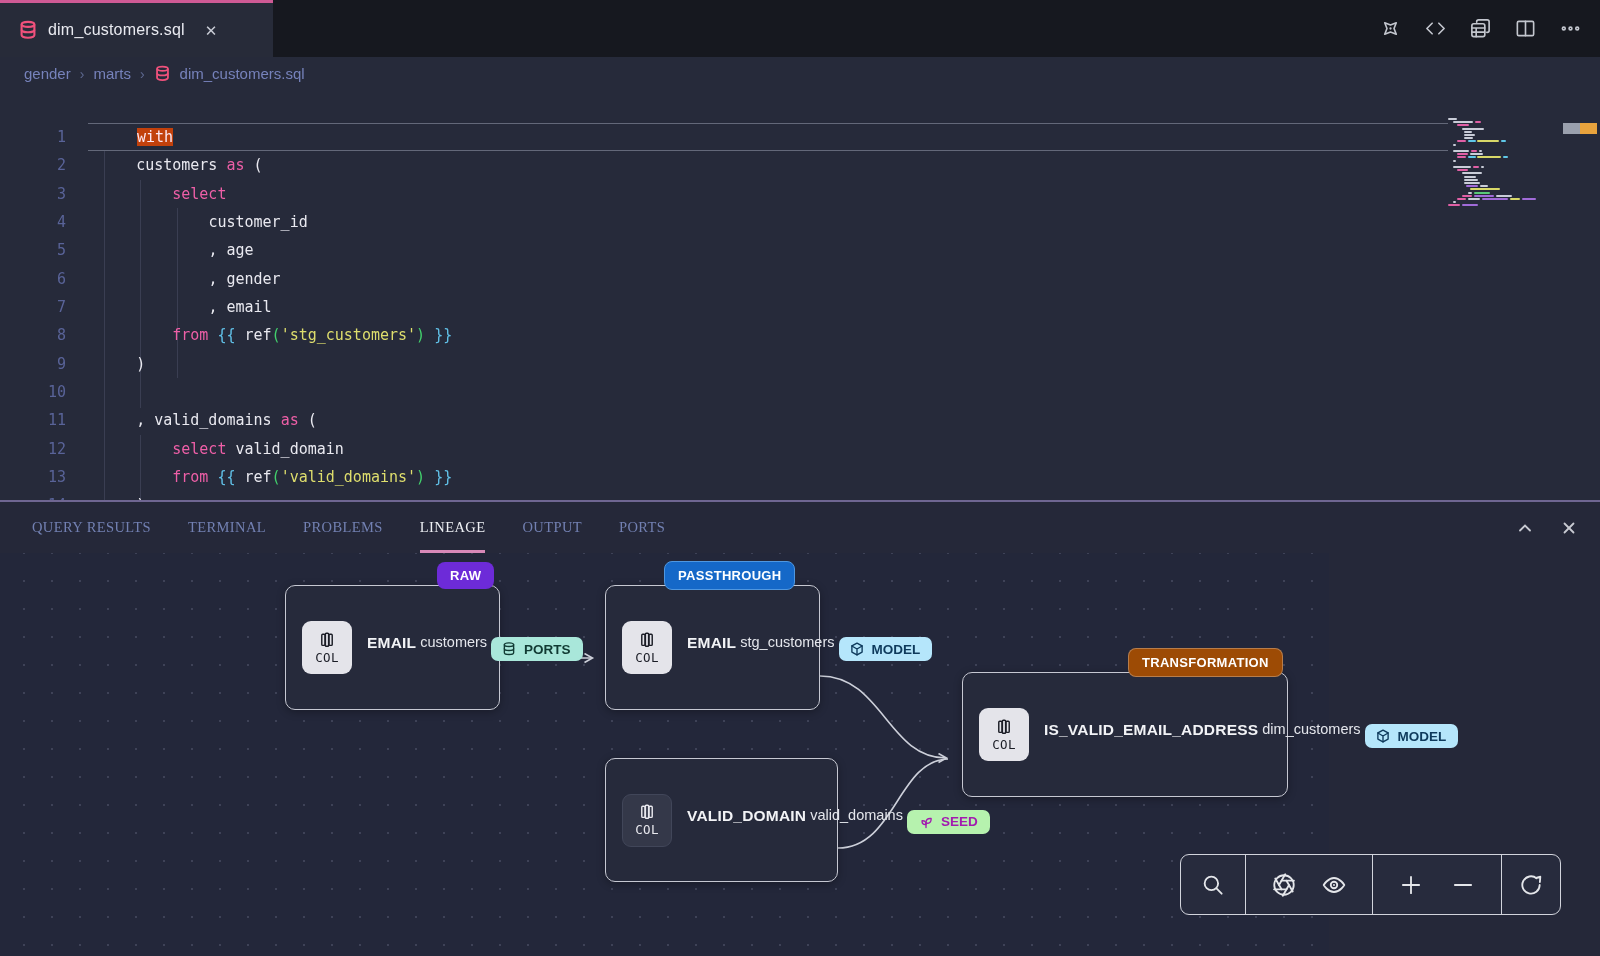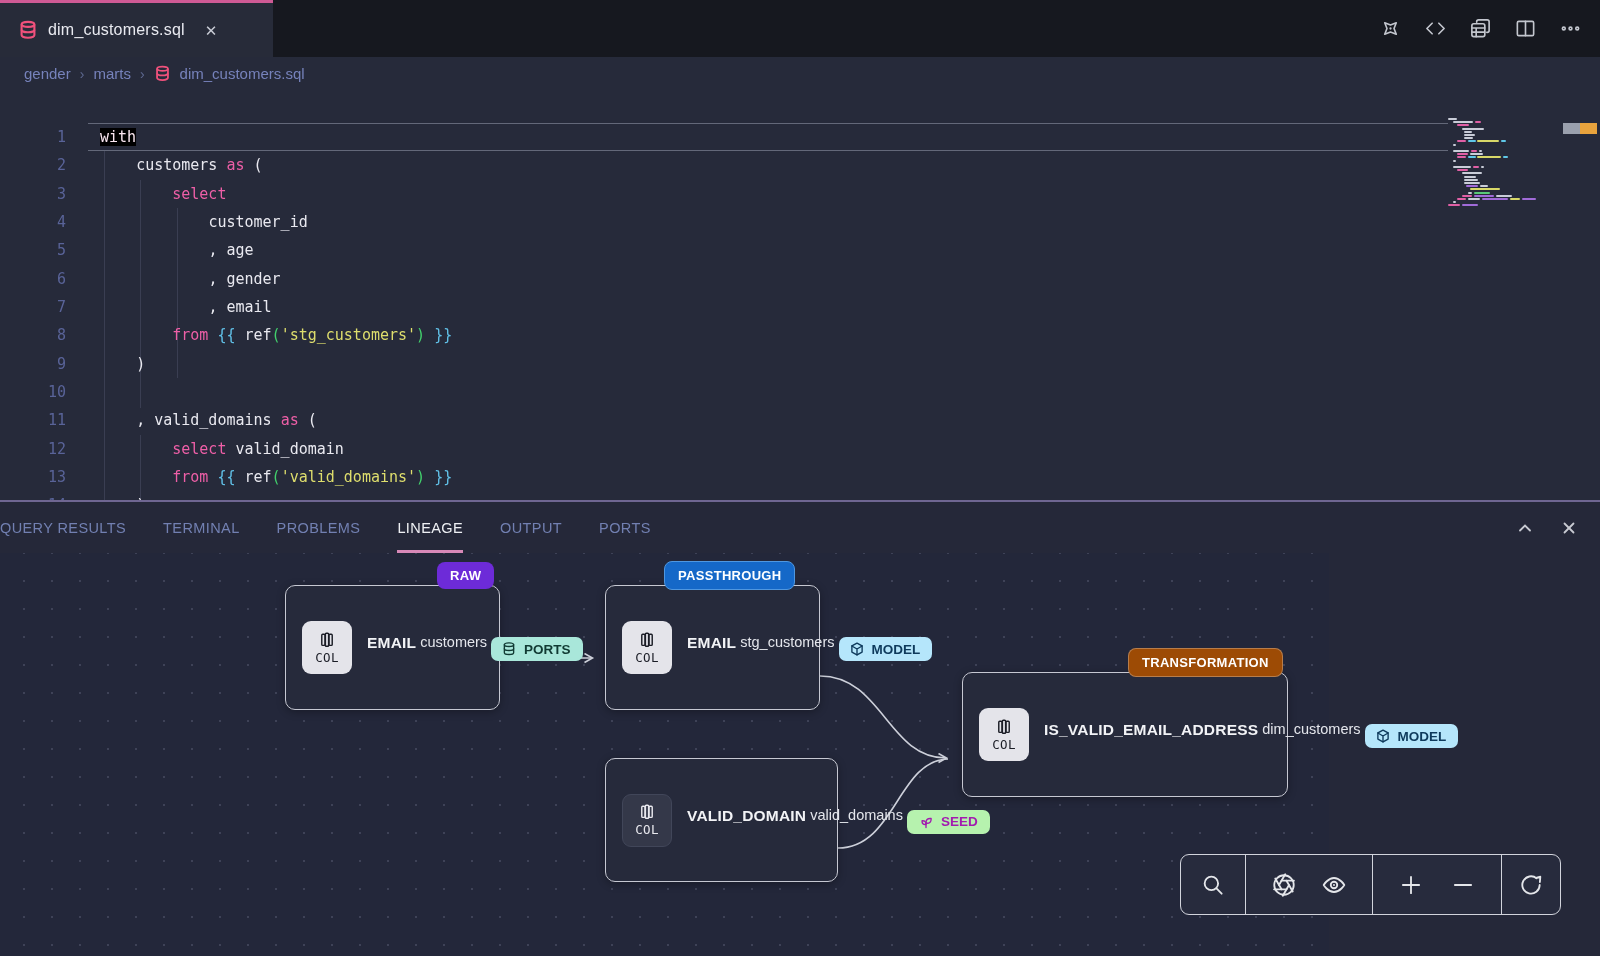--- a/index.html
+++ b/index.html
@@ -29,33 +29,33 @@
                   border-top:1px solid rgba(175,180,200,.45); border-bottom:1px solid rgba(175,180,200,.45); }
   .iguide { position:absolute; width:1px; background:#3a3e52; }
   .gutter { position:absolute; left:0; top:33px; width:66px; text-align:right;
             font-family:"DejaVu Sans Mono", monospace; font-size:15px; color:#596398; }
   .gutter div { height:28.33px; line-height:28.33px; }
   .codecol { position:absolute; left:100px; top:33px; font-family:"DejaVu Sans Mono", monospace;
              font-size:15px; white-space:pre; }
   .codecol .row { height:28.33px; line-height:28.33px; }
   .tk-kw { color:#ee5fa7; } .tk-id { color:#e9e9f0; } .tk-pl { color:#e9e9f0; }
   .tk-jinja { color:#61c1e8; } .tk-paren { color:#42d06c; } .tk-str { color:#dede6d; }
-  .tk-kw-sel { color:#fbe7f2; background:#000000; }
+  .tk-kw-sel { color:#fbe7f2; background:#c2410c;margin-left:37px; }
 
   .minimap { position:absolute; left:1448px; top:28px; width:92px; height:92px; }
   .minimap .mrow { position:absolute; height:2px; border-radius:1px; }
   .mc-w{background:#c9cdd8;} .mc-p{background:#e05fa5;} .mc-c{background:#5fc8e8;}
   .mc-y{background:#d8d868;} .mc-g{background:#58c878;} .mc-v{background:#a06bd8;}
   .ruler-gray  { position:absolute; left:1563px; top:33px; width:17px; height:11px; background:#9aa0ad; }
   .ruler-orange{ position:absolute; left:1580px; top:33px; width:17px; height:11px; background:#e8a33d; }
 
   
   .panel { position:absolute; top:500px; left:0; width:1600px; height:456px; background:#252839;
            border-top:2px solid #6f6692; }
-  .panel-header { position:relative; height:51px; display:flex; align-items:flex-end; gap:37px; }
+  .panel-header { position:relative; height:51px; display:flex; align-items:flex-end; padding-left:32px; gap:37px;font-family:Liberation Serif, serif; }
   .ptab { font-size:14.5px; letter-spacing:.4px; color:#7280b2; position:relative; height:51px;
           display:flex; align-items:center; cursor:pointer; }
   .ptab.active { color:#eef0f4; }
   .ptab.active::after { content:""; position:absolute; left:0; right:0; bottom:0; height:3px; background:#d889b8; }
   .panel-header-actions { position:absolute; right:22px; top:0; height:51px; display:flex; align-items:center; gap:26px; }
   .panel-header-actions svg { width:18px; height:18px; stroke:#c8cad2; fill:none; stroke-width:1.8; stroke-linecap:round; }
 
   
   .canvas { position:relative; width:1329px; height:403px; background:#23273a;
             background-image:radial-gradient(#3e4257 1.1px, transparent 1.3px);

